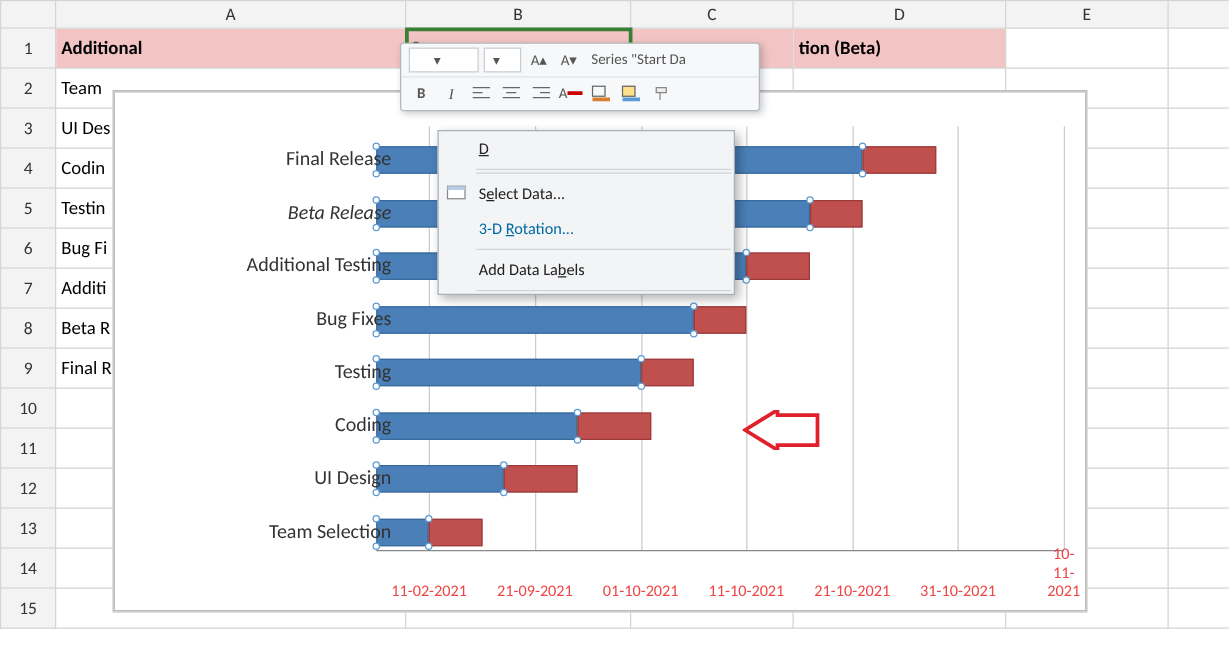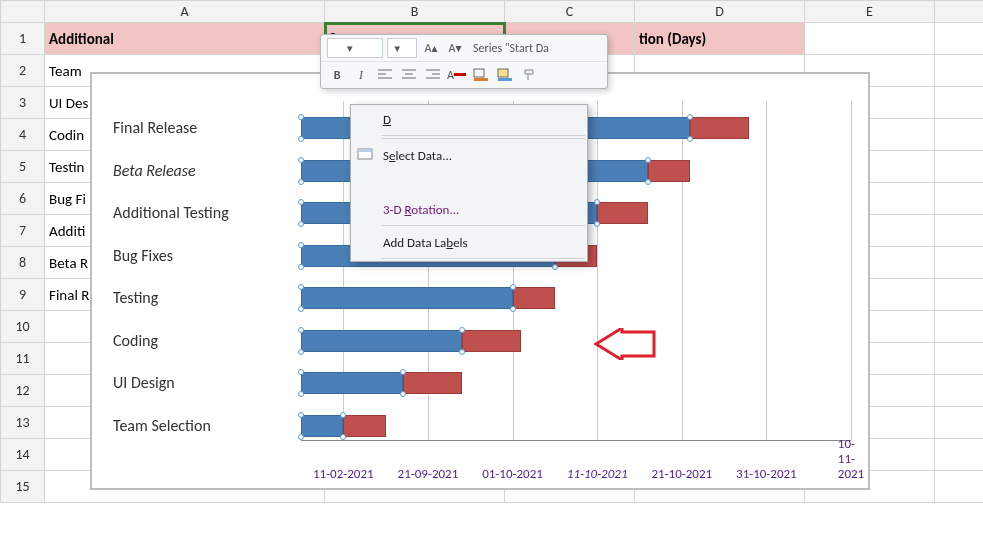--- a/index.html
+++ b/index.html
@@ -115,30 +115,31 @@
     height: 6px;
     background: #fff;
     border: 1px solid #5b9bd5;
     border-radius: 50%;
     transform: translate(-3px, -3px);
   }
   .cat-label {
     position: absolute;
     right: 556px;
     width: 200px;
-    text-align: left;
+    text-align: right;
     font-size: 16px;
     color: #333;
   }
   .x-label {
     position: absolute;
     bottom: 8px;
     font-size: 13px;
-    color: #4c1d95;
+    color: #ef4444;
     transform: translateX(-50%);
+    text-align: center;
   }
   
   .mini-toolbar {
     position: absolute;
     left: 320px;
     top: 34px;
     width: 288px;
     background: #f6f8fa;
     border: 1px solid #b2b9c0;
     border-radius: 3px;
@@ -186,21 +187,21 @@
     font-size: 13px;
   }
   .cm-item {
     display: flex;
     align-items: center;
     height: 28px;
     padding: 0 8px 0 32px;
     position: relative;
     color: #222;
   }
-  .cm-item.disabled { color: #701a75; margin-top: 26px; }
+  .cm-item.disabled { color: #0369a1; }
   .cm-sep {
     height: 1px;
     background: #d0d4d9;
     margin: 2px 2px 2px 30px;
   }
   .cm-icon {
     position: absolute;
     left: 6px;
     top: 5px;
     width: 18px;
@@ -242,21 +243,21 @@
     <th>C</th>
     <th>D</th>
     <th>E</th>
     <th>F</th>
   </tr>
   <tr>
     <td class="rowhdr">1</td>
     <td class="hdr-cell data-cell">Additional</td>
     <td class="hdr-cell hdr-select data-cell">S</td>
     <td class="hdr-cell data-cell"></td>
-    <td class="hdr-cell data-cell">tion (Days)</td>
+    <td class="hdr-cell data-cell">tion (Beta)</td>
     <td></td>
     <td></td>
   </tr>
   <tr>
         <td class="rowhdr">2</td>
         <td class="data-cell">Team</td>
         <td></td>
         <td></td>
         <td></td>
         <td></td>
@@ -454,21 +455,21 @@
           <div class="handle" style="left: 0px; top: 0px;"></div>
           <div class="handle" style="left: 0px; top: 22px;"></div>
           <div class="handle" style="left: 42.3077px; top: 0px;"></div>
           <div class="handle" style="left: 42.3077px; top: 22px;"></div>
         </div>
       </div>
     <div id="axis-labels">
         <div class="x-label" style="left: 252.308px;">11-02-2021</div>
         <div class="x-label" style="left: 336.923px;">21-09-2021</div>
         <div class="x-label" style="left: 421.538px;">01-10-2021</div>
-        <div class="x-label" style="left: 506.154px; font-style: italic;">11-10-2021</div>
+        <div class="x-label" style="left: 506.154px;">11-10-2021</div>
         <div class="x-label" style="left: 590.769px;">21-10-2021</div>
         <div class="x-label" style="left: 675.385px;">31-10-2021</div>
         <div class="x-label" style="left: 760px;">10-11-2021</div>
         <div class="cat-label" style="top: 45.25px;">Final Release</div>
         <div class="cat-label" style="top: 87.75px; font-style: italic;">Beta Release</div>
         <div class="cat-label" style="top: 130.25px;">Additional Testing</div>
         <div class="cat-label" style="top: 172.75px;">Bug Fixes</div>
         <div class="cat-label" style="top: 215.25px;">Testing</div>
         <div class="cat-label" style="top: 257.75px;">Coding</div>
         <div class="cat-label" style="top: 300.25px;">UI Design</div>

